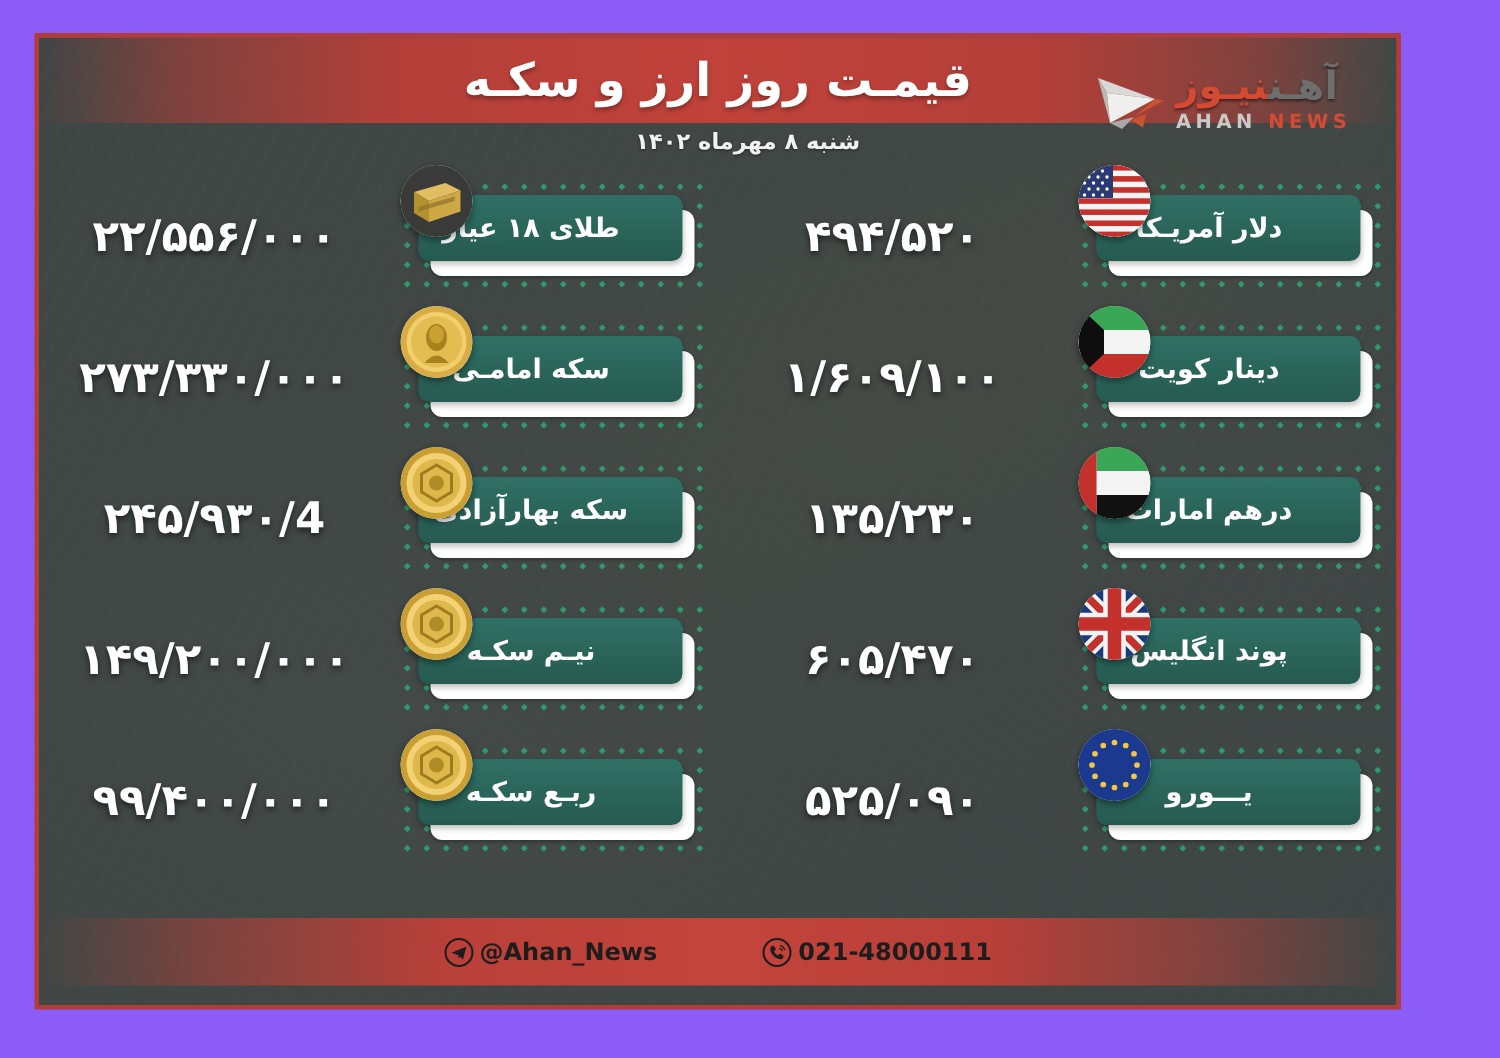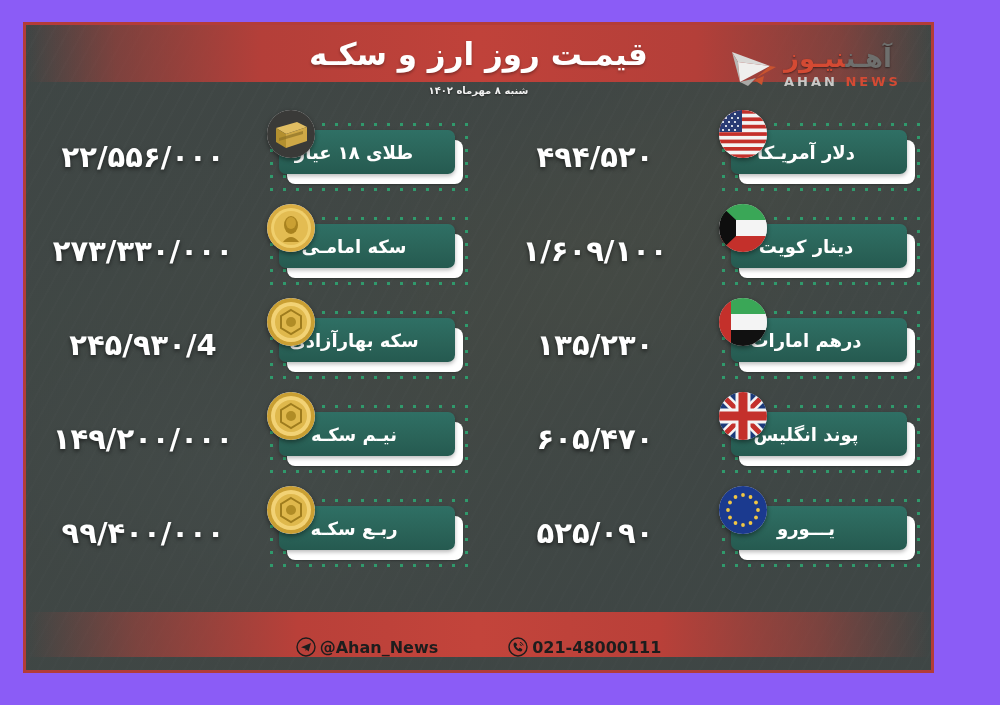--- a/index.html
+++ b/index.html
@@ -73,22 +73,23 @@
   }
   .title{
     position:absolute;left:0;top:0;width:905px;height:57px;
     display:flex;align-items:center;justify-content:center;
     color:#ffffff;font-size:31px;font-weight:700;
     letter-spacing:.5px;
     text-shadow:0 2px 3px rgba(0,0,0,.30);
   }
   .subtitle{
     position:absolute;left:0;top:60px;width:905px;
-    text-align:center;color:#f2f2f2;font-size:10px;font-weight:700;
+    text-align:center;color:#f2f2f2;font-size:15px;font-weight:700;
     text-shadow:0 1px 2px rgba(0,0,0,.45);
+    padding-left:20px;
   }
   
   .logo{
     position:absolute;right:10px;top:7px;
     width:195px;height:68px;
     display:flex;align-items:center;justify-content:flex-end;gap:4px;
     z-index:5;
   }
   .logo-text{ text-align:left;line-height:1; }
   .logo-fa{
@@ -171,21 +172,21 @@
     position:absolute;left:0;top:8px;width:905px;height:45px;
     background:linear-gradient(90deg,
       rgba(170,62,56,0) 0%,
       rgba(180,64,57,.50) 12%,
       #b94039 30%,#c3443b 50%,#b94039 70%,
       rgba(180,64,57,.50) 88%,
       rgba(170,62,56,0) 100%);
   }
   .footitems{
     position:absolute;left:0;top:8px;width:905px;height:45px;
-    display:flex;align-items:flex-end;justify-content:center;gap:70px;
+    display:flex;align-items:center;justify-content:center;gap:70px;
     direction:ltr;
   }
   .fitem{
     display:flex;align-items:center;gap:4px;
     color:#1d1d1d;font-size:16px;font-weight:700;
     font-family:"DejaVu Sans","Liberation Sans",sans-serif;
   }
   .fitem svg{display:block;}
 </style>
 </head>

